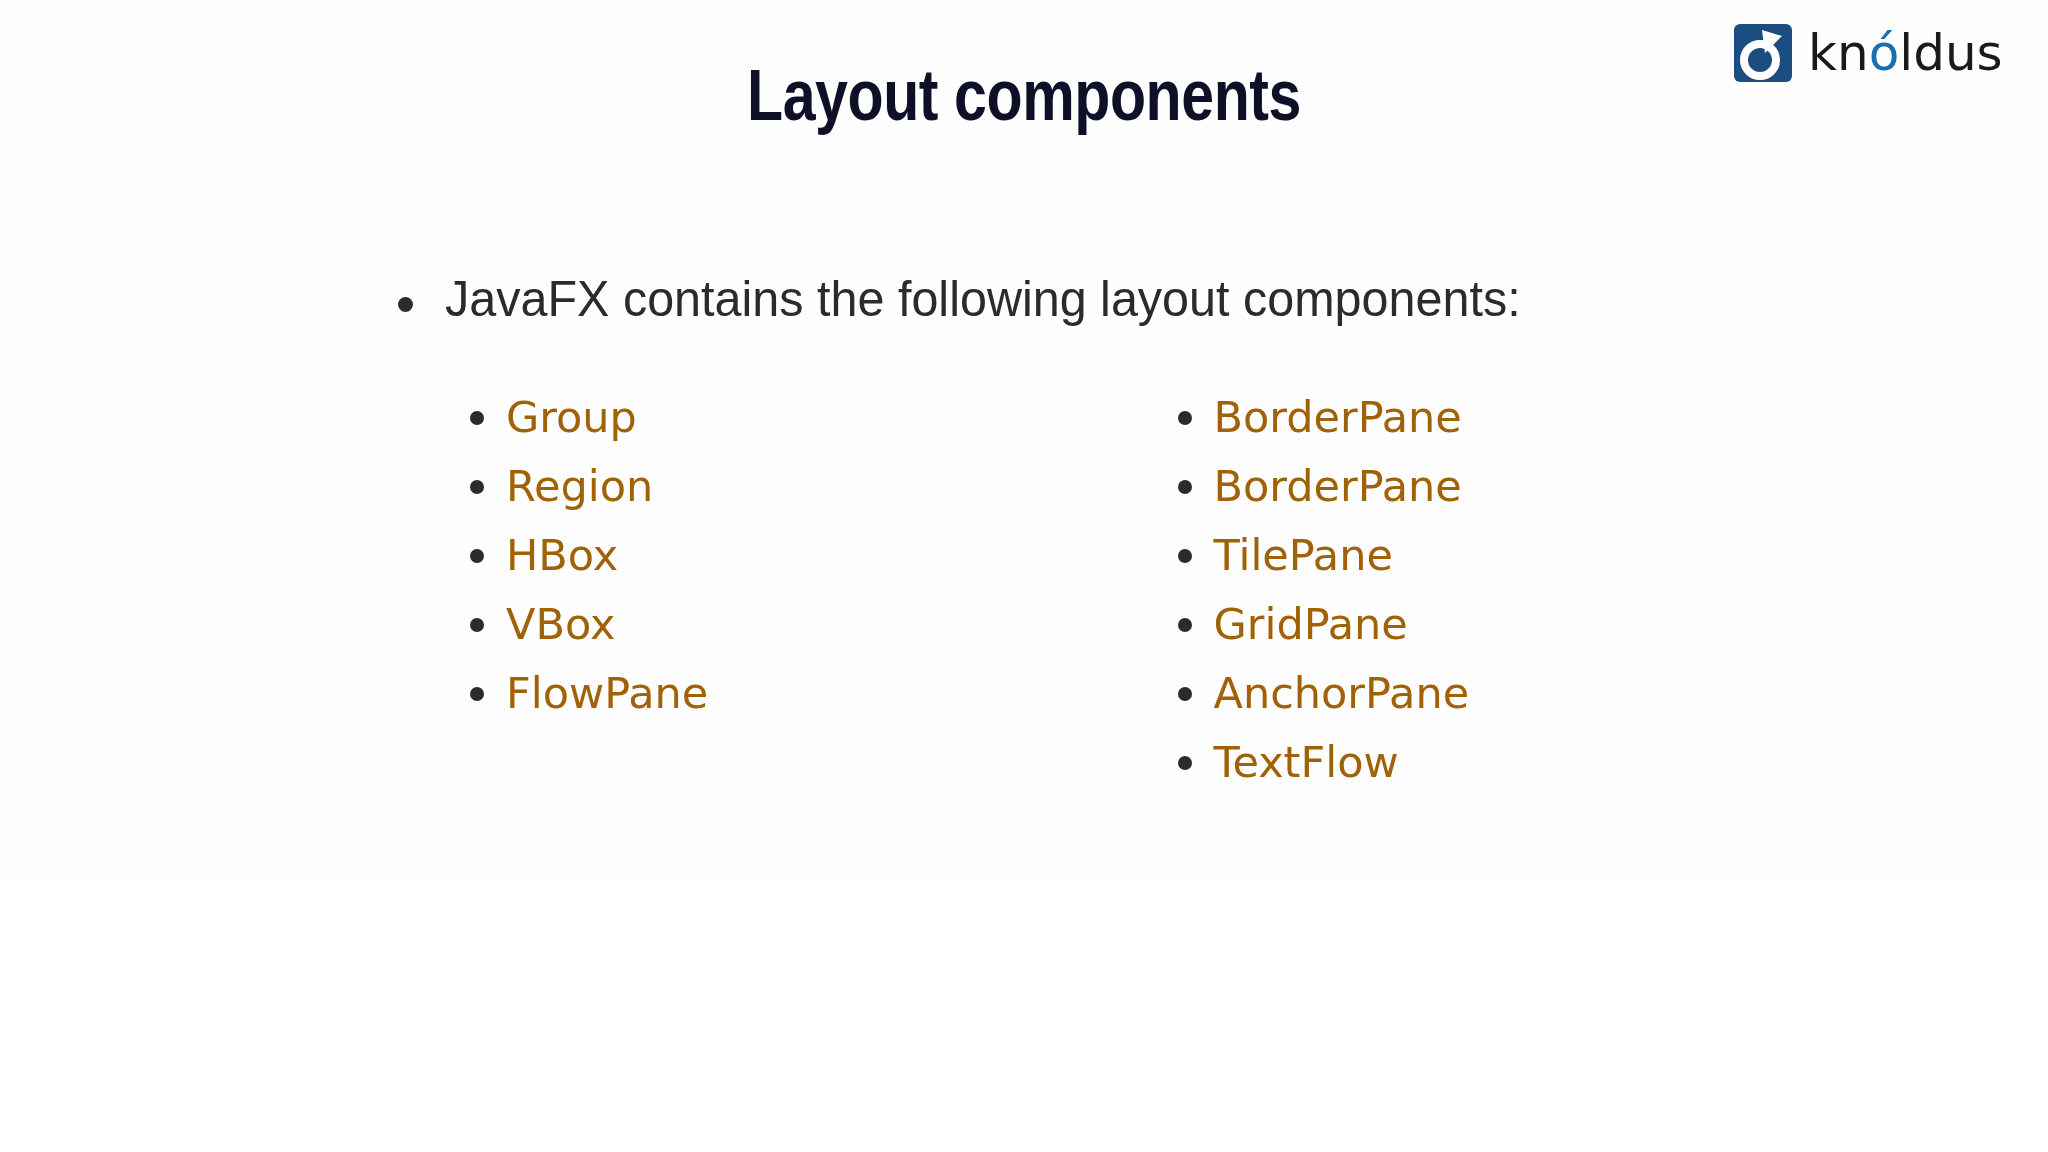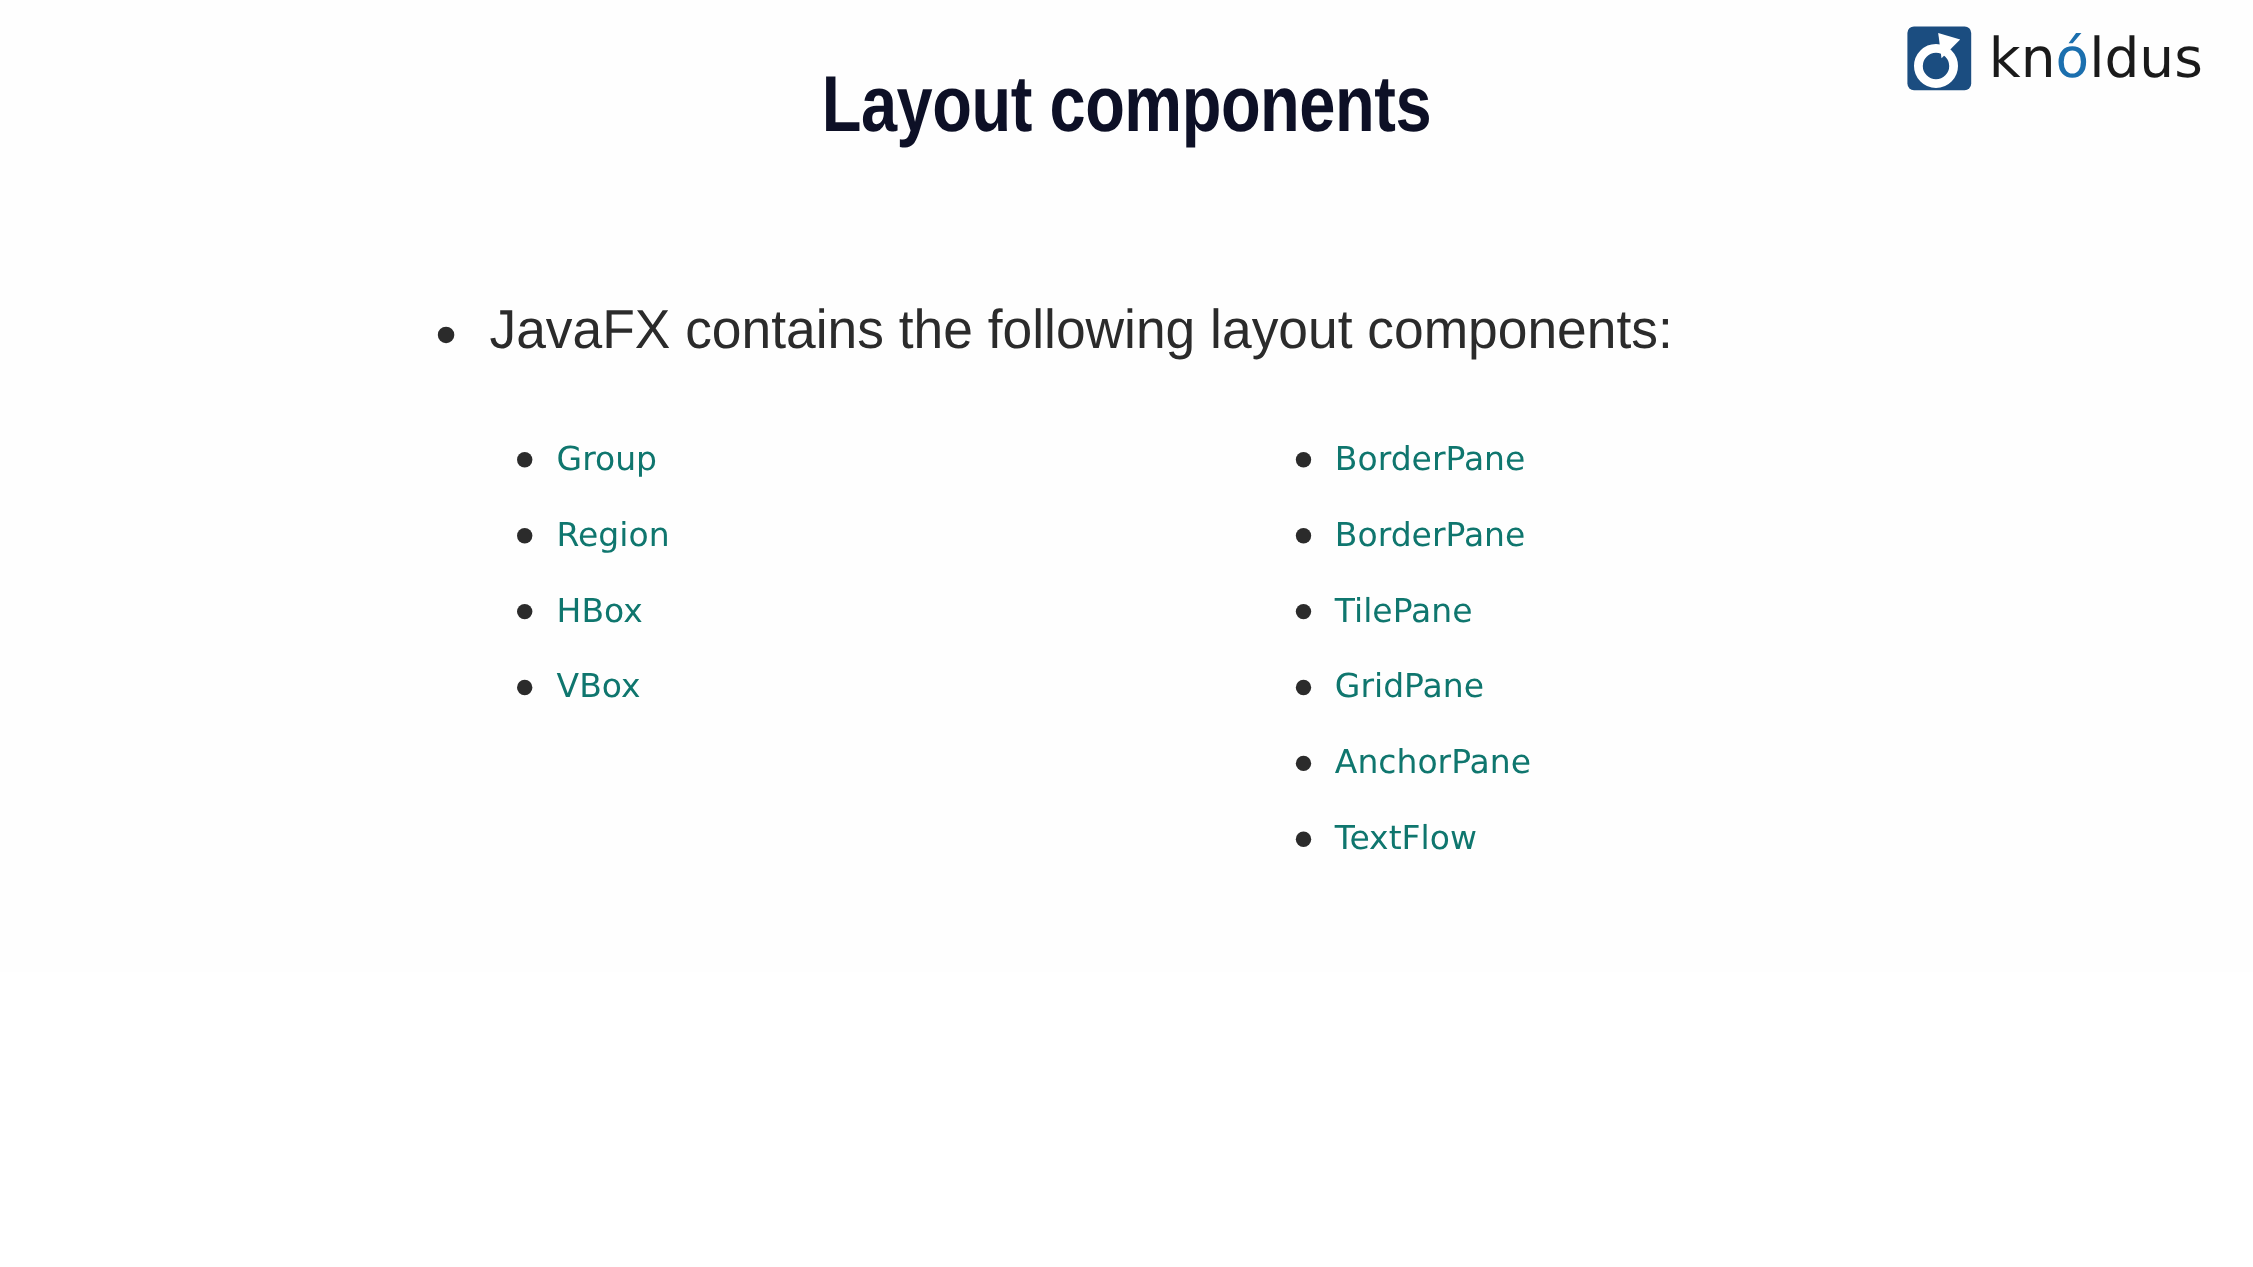--- a/index.html
+++ b/index.html
@@ -118,23 +118,23 @@
   }
   .sub-item .dot {
     width: 14px;
     height: 14px;
     border-radius: 50%;
     background: #2b2b2b;
     flex: 0 0 auto;
   }
   .sub-item .label {
     font-family: "DejaVu Sans", sans-serif;
-    font-size: 30px;
+    font-size: 43px;
     font-weight: 400;
-    color: #0f766e;
+    color: #a16207;
     line-height: 1;
     white-space: nowrap;
   }
 
   
   .footer-bar-dark {
     position: absolute;
     left: 0;
     top: 1101px;
     width: 1018px;
@@ -232,20 +232,24 @@
         <span class="dot"></span>
         <span class="label">Region</span>
       </div>
       <div class="sub-item">
         <span class="dot"></span>
         <span class="label">HBox</span>
       </div>
       <div class="sub-item">
         <span class="dot"></span>
         <span class="label">VBox</span>
+      </div>
+      <div class="sub-item">
+        <span class="dot"></span>
+        <span class="label">FlowPane</span>
       </div>
     </div>
 
     <div class="column right">
       <div class="sub-item">
         <span class="dot"></span>
         <span class="label">BorderPane</span>
       </div>
       <div class="sub-item">
         <span class="dot"></span>

